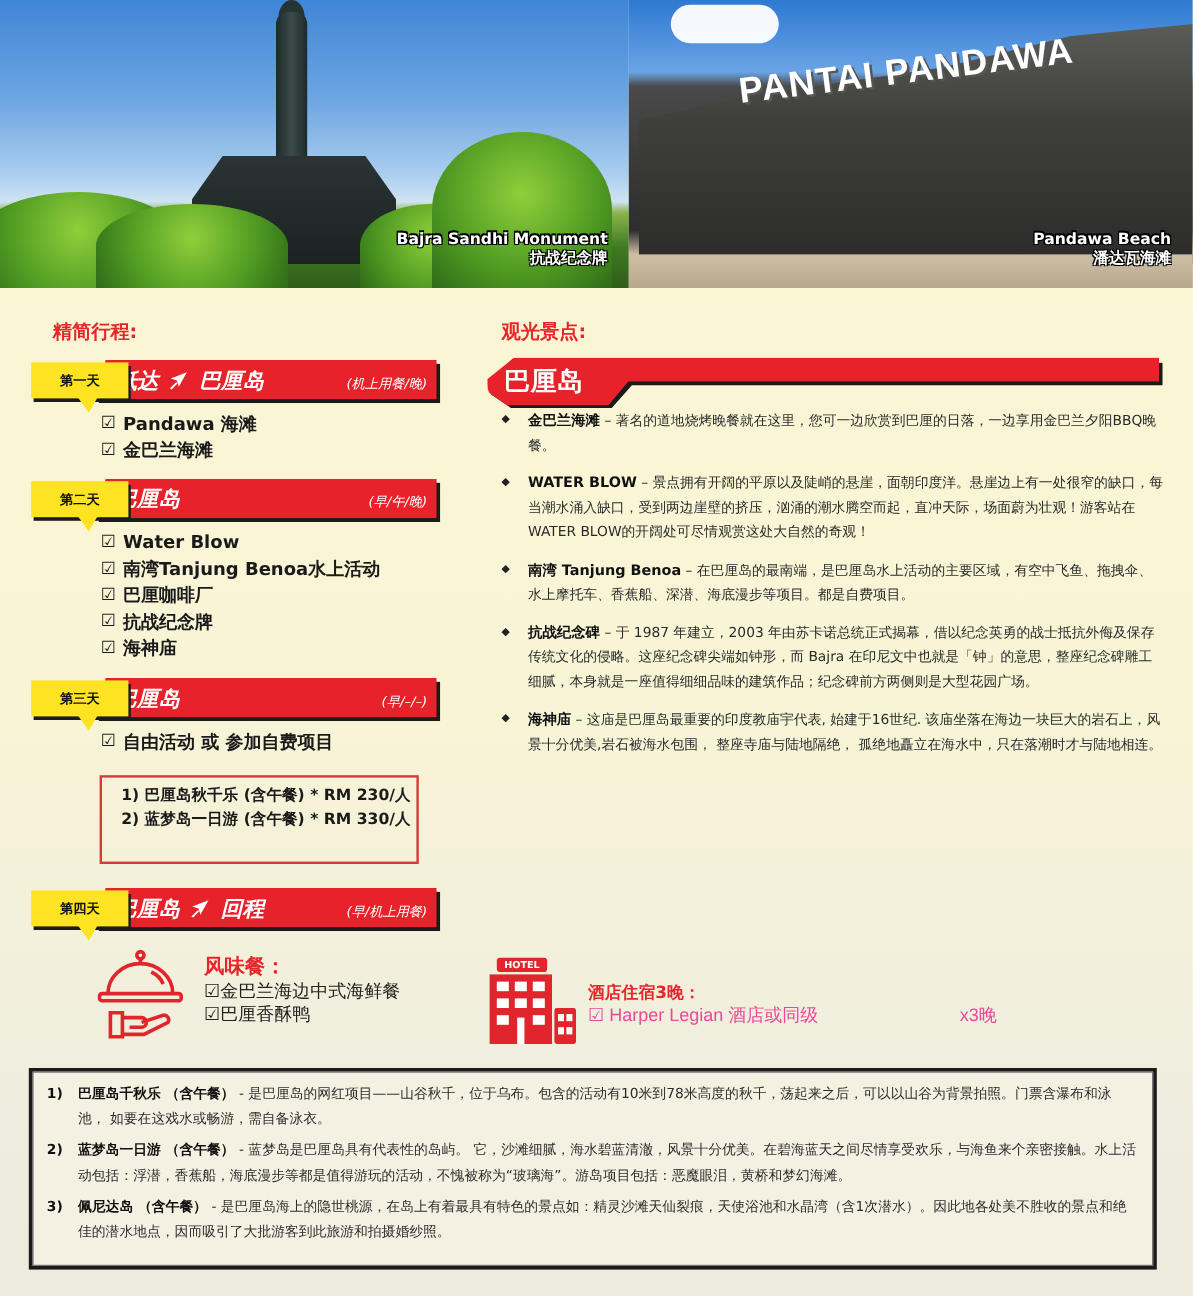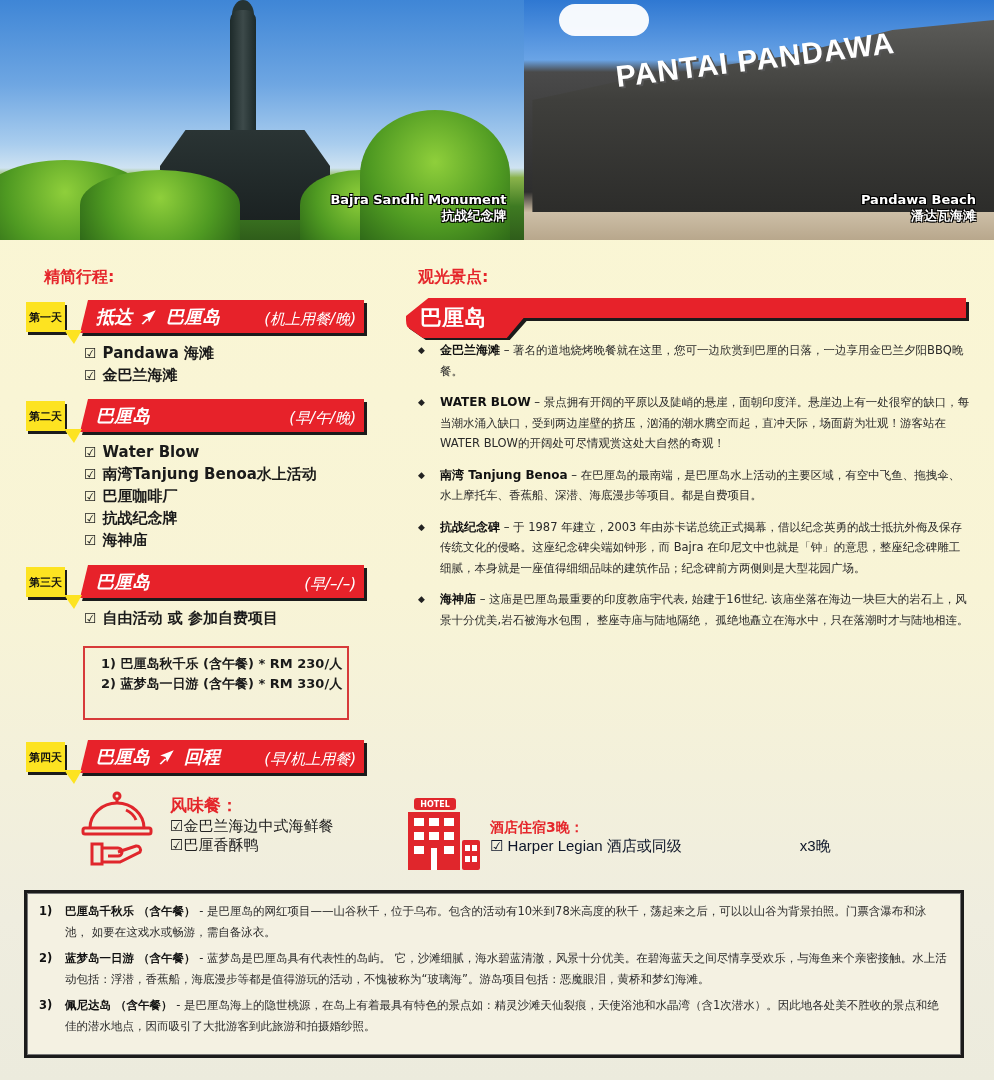--- a/index.html
+++ b/index.html
@@ -41,31 +41,31 @@
   .beach-sand { position: absolute; left: 0; right: 0; bottom: 0; height: 28px; background: linear-gradient(180deg, #cdbfa7, #b8a78c); }
 
   
   .section-label { position: absolute; color: #e5262b; font-weight: bold; font-size: 16px; }
   .section-label.left { left: 44px; top: 267px; }
   .section-label.right { left: 418px; top: 267px; }
 
   
   .day { position: absolute; left: 26px; width: 338px; }
   .day-banner { position: relative; height: 36px; }
-  .day-badge { position: absolute; left: 0; top: 2px; width: 39px; height: 30px; background: #fde321;
+  .day-badge { position: absolute; left: 0; top: 2px; width: 81px; height: 30px; background: #fde321;
     box-shadow: 2px 3px 0 #1b1b1b; display: flex; align-items: center; justify-content: center;
     font-size: 11px; font-weight: bold; color: #111; }
   .day-badge::after { content: ""; position: absolute; left: 38px; bottom: -12px; width: 0; height: 0;
     border-left: 10px solid transparent; border-right: 8px solid transparent; border-top: 14px solid #fde321; }
   .day-bar { position: absolute; left: 54px; top: 0; right: 0; height: 33px; background: #e7222a;
     clip-path: polygon(8px 0, 100% 0, 100% 100%, 0 100%);
     box-shadow: 3px 3px 0 #1a1a1a; display: flex; align-items: center; justify-content: space-between; padding: 0 8px 0 16px; font-style: italic; }
   .day-shadow { position: absolute; left: 56px; top: 3px; right: -3px; height: 33px; background: #1b1b1b; clip-path: polygon(8px 0, 100% 0, 100% 100%, 0 100%); }
   .day-title { color: #fff; font-weight: bold; font-size: 18px; display: flex; align-items: center; gap: 8px; }
-  .day-meals { color: #fff; font-size: 15px; margin-top: 6px; }
+  .day-meals { color: #fff; font-size: 11px; margin-top: 6px; }
   .plane-icon { display: inline-block; width: 18px; height: 18px; }
   .checklist { list-style: none; margin-left: 58px; margin-top: 6px; }
   .checklist li { font-size: 15px; font-weight: bold; line-height: 22px; color: #1a1a1a; display: flex; gap: 6px; align-items: center; }
   .checkbox { font-weight: normal; font-size: 14px; }
 
   .options-box { position: absolute; left: 83px; top: 646px; width: 266px; height: 74px; border: 2px solid #d73a3a;
     padding: 6px 0 0 16px; }
   .options-box div { font-size: 13px; font-weight: bold; line-height: 20px; color: #1a1a1a; }
 
   
@@ -82,21 +82,21 @@
     clip-path: polygon(0 45%, 4% 0, 100% 0, 100% 50%, 21% 50%, 18% 100%, 3% 100%, 0 70%); border-radius: 18px 0 0 18px; }
   .attr-title { position: absolute; left: 14px; top: 5px; color: #fff; font-weight: bold; font-size: 22px; }
   .attractions { position: absolute; left: 418px; top: 340px; width: 552px; }
   .attr-item { position: relative; padding-left: 22px; font-size: 11.5px; line-height: 20.5px; color: #2a2a2a; margin-bottom: 11px; }
   .attr-item::before { content: "◆"; position: absolute; left: 0; top: 0; font-size: 9px; color: #222; }
   .attr-name { font-weight: bold; color: #111; font-size: 12px; }
 
   
   .hotel { position: absolute; left: 404px; top: 798px; display: flex; gap: 8px; }
   .hotel-title { color: #e5262b; font-weight: bold; font-size: 14px; margin-top: 21px; }
-  .hotel-line { font-size: 15px; color: #0f172a; display: flex; align-items: center; gap: 6px; font-family: "Liberation Sans", sans-serif; }
+  .hotel-line { font-size: 15px; color: #ec4899; display: flex; align-items: center; gap: 6px; font-family: "Liberation Sans", sans-serif; }
   .hotel-nights { margin-left: 112px; }
 
   
   .notes { position: absolute; left: 24px; top: 890px; width: 940px; height: 168px; border: 3px solid #1b1b1b;
     box-shadow: inset 0 0 0 1px #777; background: #f4f1e2; padding: 8px 14px 0 12px; }
   .note { position: relative; padding-left: 26px; font-size: 11.5px; line-height: 21px; color: #2c2c2c; margin-bottom: 5px; }
   .note-num { position: absolute; left: 0; top: 0; font-weight: bold; color: #111; }
   .note-name { font-weight: bold; color: #111; }
 </style>
 </head>

